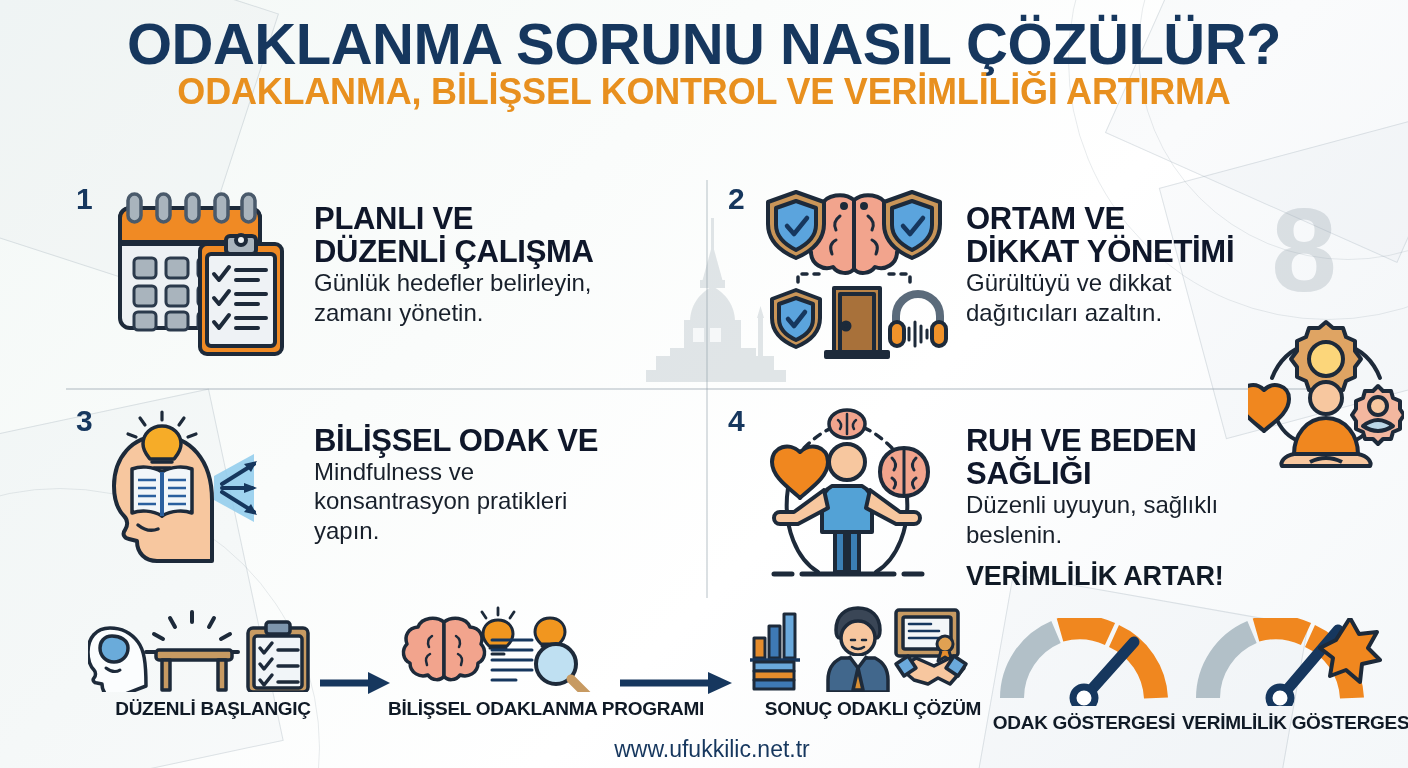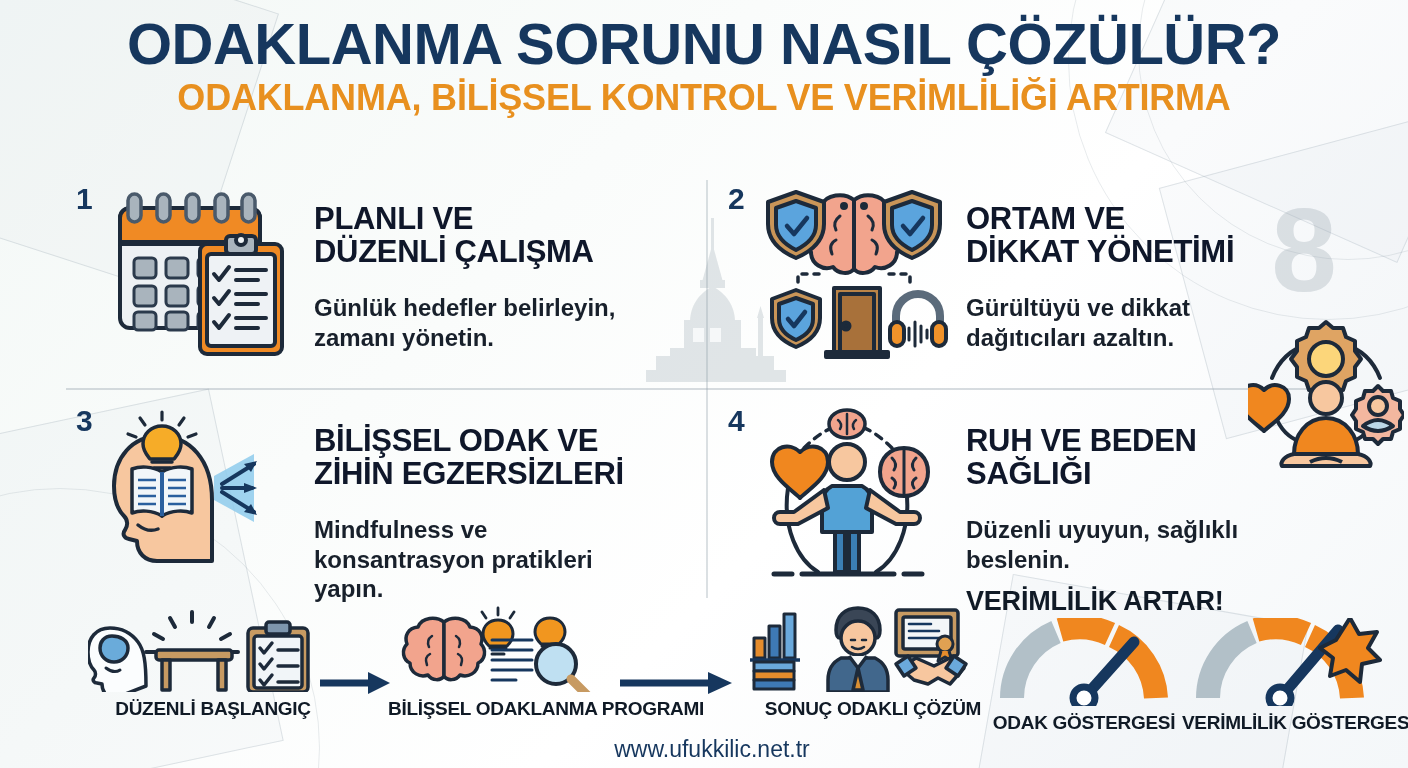--- a/index.html
+++ b/index.html
@@ -55,21 +55,21 @@
   
   .header { position: relative; z-index: 3; text-align: center; padding-top: 14px; }
   .title {
     color: #16375e;
     font-size: 58px; font-weight: 900; letter-spacing: -0.5px;
     line-height: 1.02; white-space: nowrap;
   }
   .subtitle {
     color: #e8901f;
     font-size: 36px; font-weight: 900; letter-spacing: -0.2px;
-    line-height: 1.05; margin-top: 6px; white-space: nowrap;
+    line-height: 1.05; white-space: nowrap;
   }
 
   
   .grid { position: absolute; inset: 0; z-index: 3; }
   .cell { position: absolute; display: flex; align-items: flex-start; }
   .cell-1 { left: 76px;  top: 182px; width: 620px; }
   .cell-2 { left: 728px; top: 182px; width: 640px; }
   .cell-3 { left: 76px;  top: 404px; width: 620px; }
   .cell-4 { left: 728px; top: 404px; width: 640px; }
 
@@ -77,22 +77,22 @@
     color: #16375e; font-size: 30px; font-weight: 800;
     width: 28px; flex: 0 0 28px; line-height: 1; padding-top: 2px;
   }
   .icon-box { flex: 0 0 196px; width: 196px; height: 180px; position: relative; }
   .txt-box { flex: 1; padding-left: 14px; padding-top: 20px; }
   .head {
     color: #0f172a; font-size: 31px; font-weight: 900;
     line-height: 1.07; letter-spacing: -0.3px;
   }
   .desc {
-    color: #18202b; font-size: 24px; font-weight: 700;
-    line-height: 1.22; margin-top: 25px;
+    color: #18202b; font-size: 24px; font-weight: 400;
+    line-height: 1.22; margin-top: 0;
   }
   .boost {
     color: #101a26; font-size: 27px; font-weight: 900;
     margin-top: 12px; letter-spacing: -0.2px;
   }
 
   
   .flow { position: absolute; left: 0; top: 604px; width: 1372px; height: 164px; z-index: 3; }
   .flow-item { position: absolute; text-align: center; }
   .flow-label {
@@ -317,21 +317,20 @@
           <path d="M118 84 l30 0"></path>
             <polygon points="153,84 140,79 140,89" fill="#16375e" stroke="none"></polygon>
           <path d="M118 88 l32 20"></path>
             <polygon points="153,111 140,108 147,100" fill="#16375e" stroke="none"></polygon>
         </g>
       </svg>
     </div>
     <div class="txt-box">
       <div class="head">
         <span>BİLİŞSEL ODAK VE</span><br>
-        <span>ZİHİN EGZERSİZLERİ</span>
       </div>
       <div class="desc">
         <span>Mindfulness ve</span><br>
         <span>konsantrasyon pratikleri</span><br>
         <span>yapın.</span>
       </div>
     </div>
   </div>
 
   <div class="cell cell-4">

